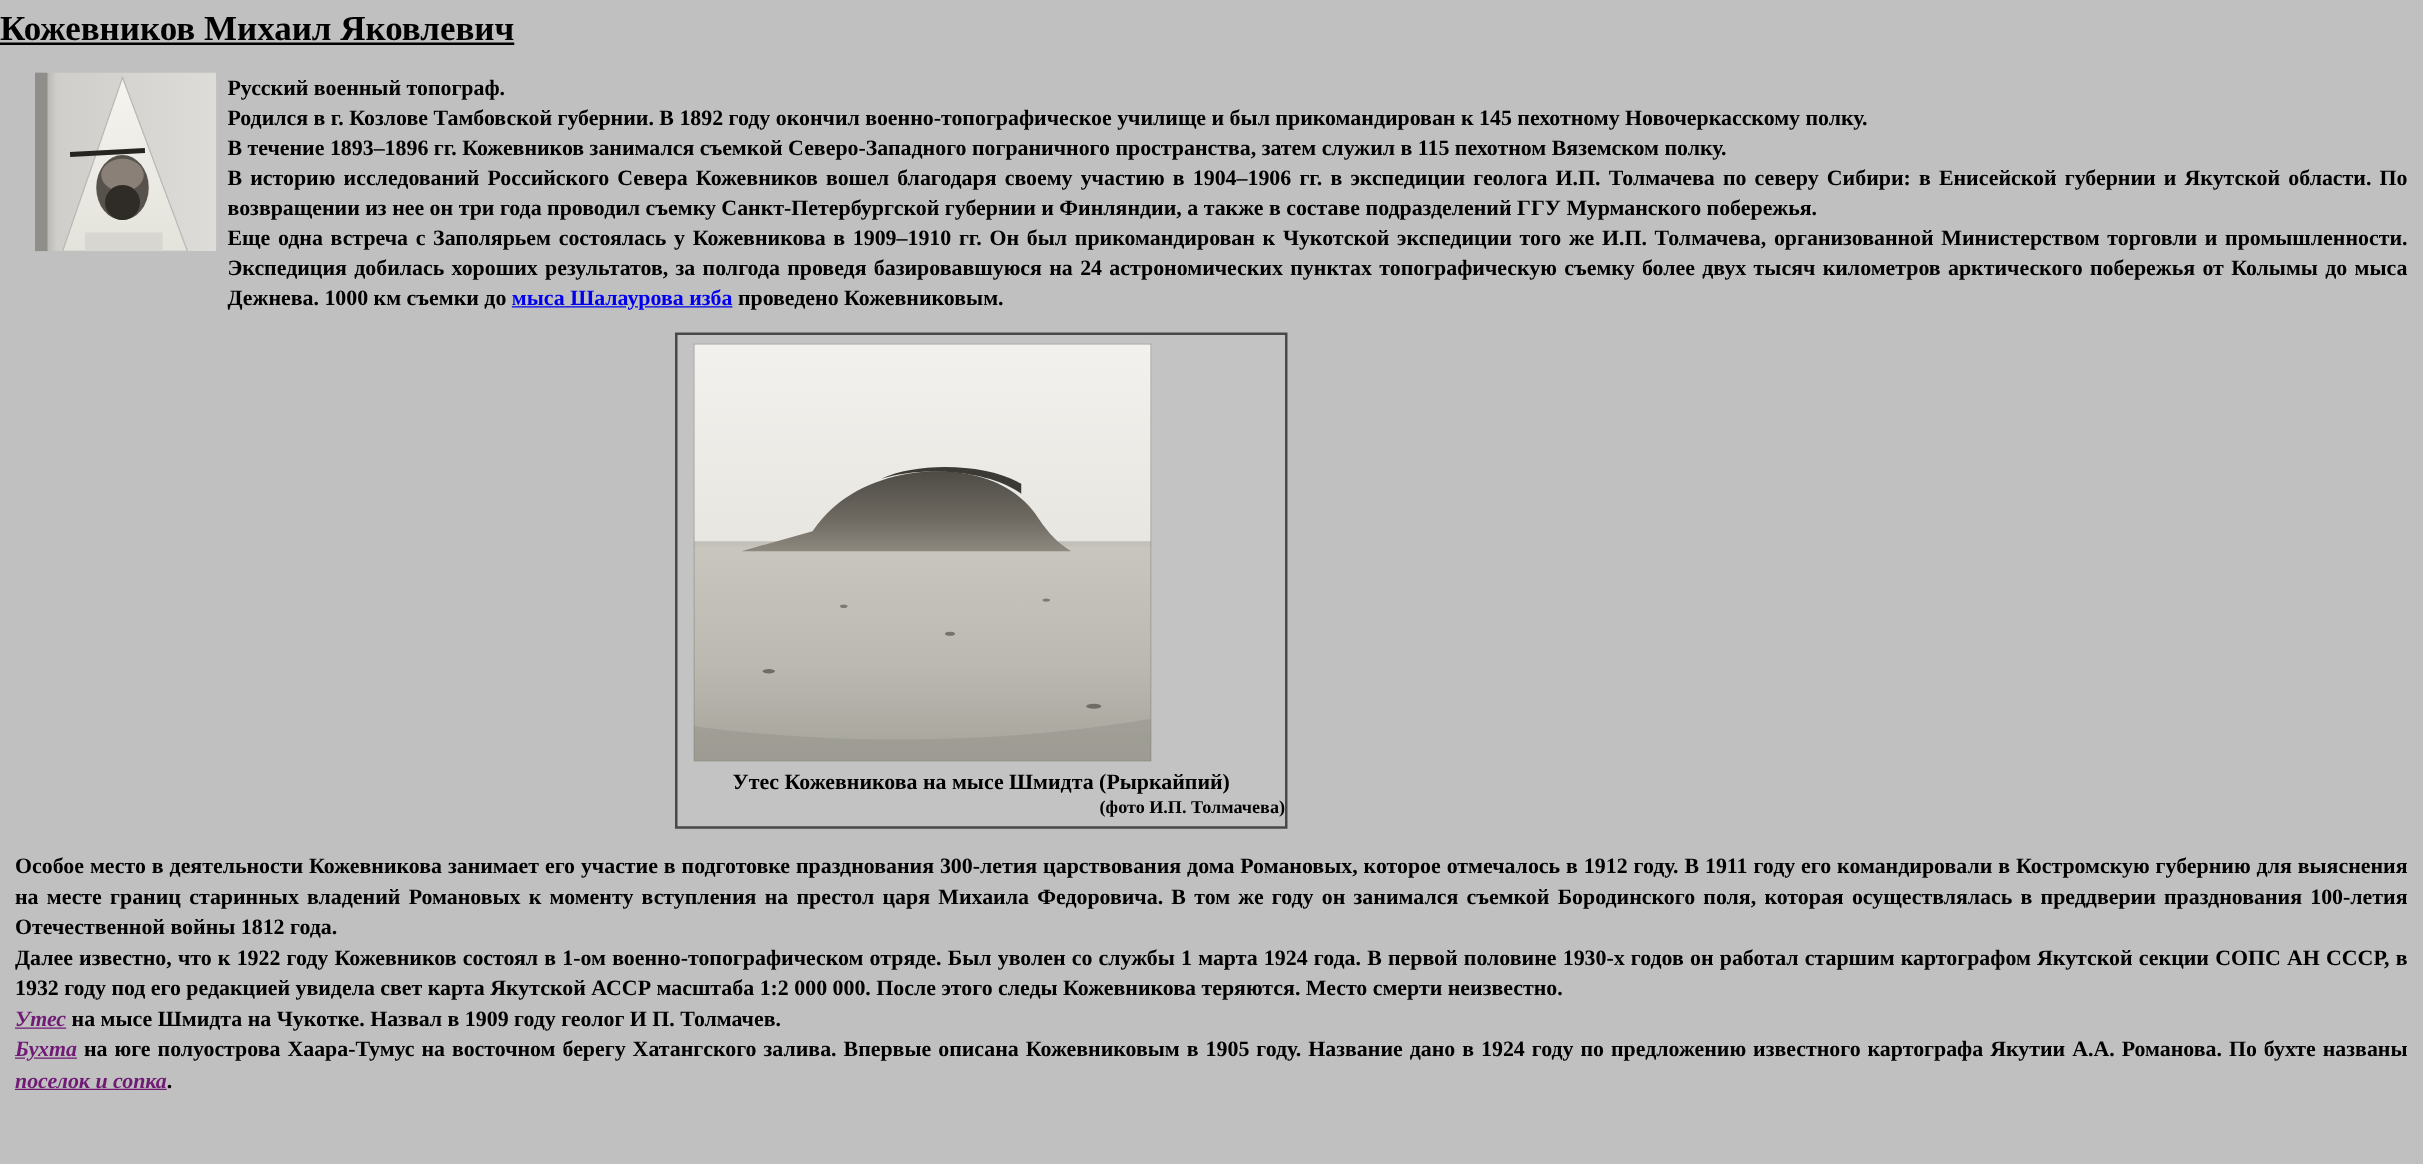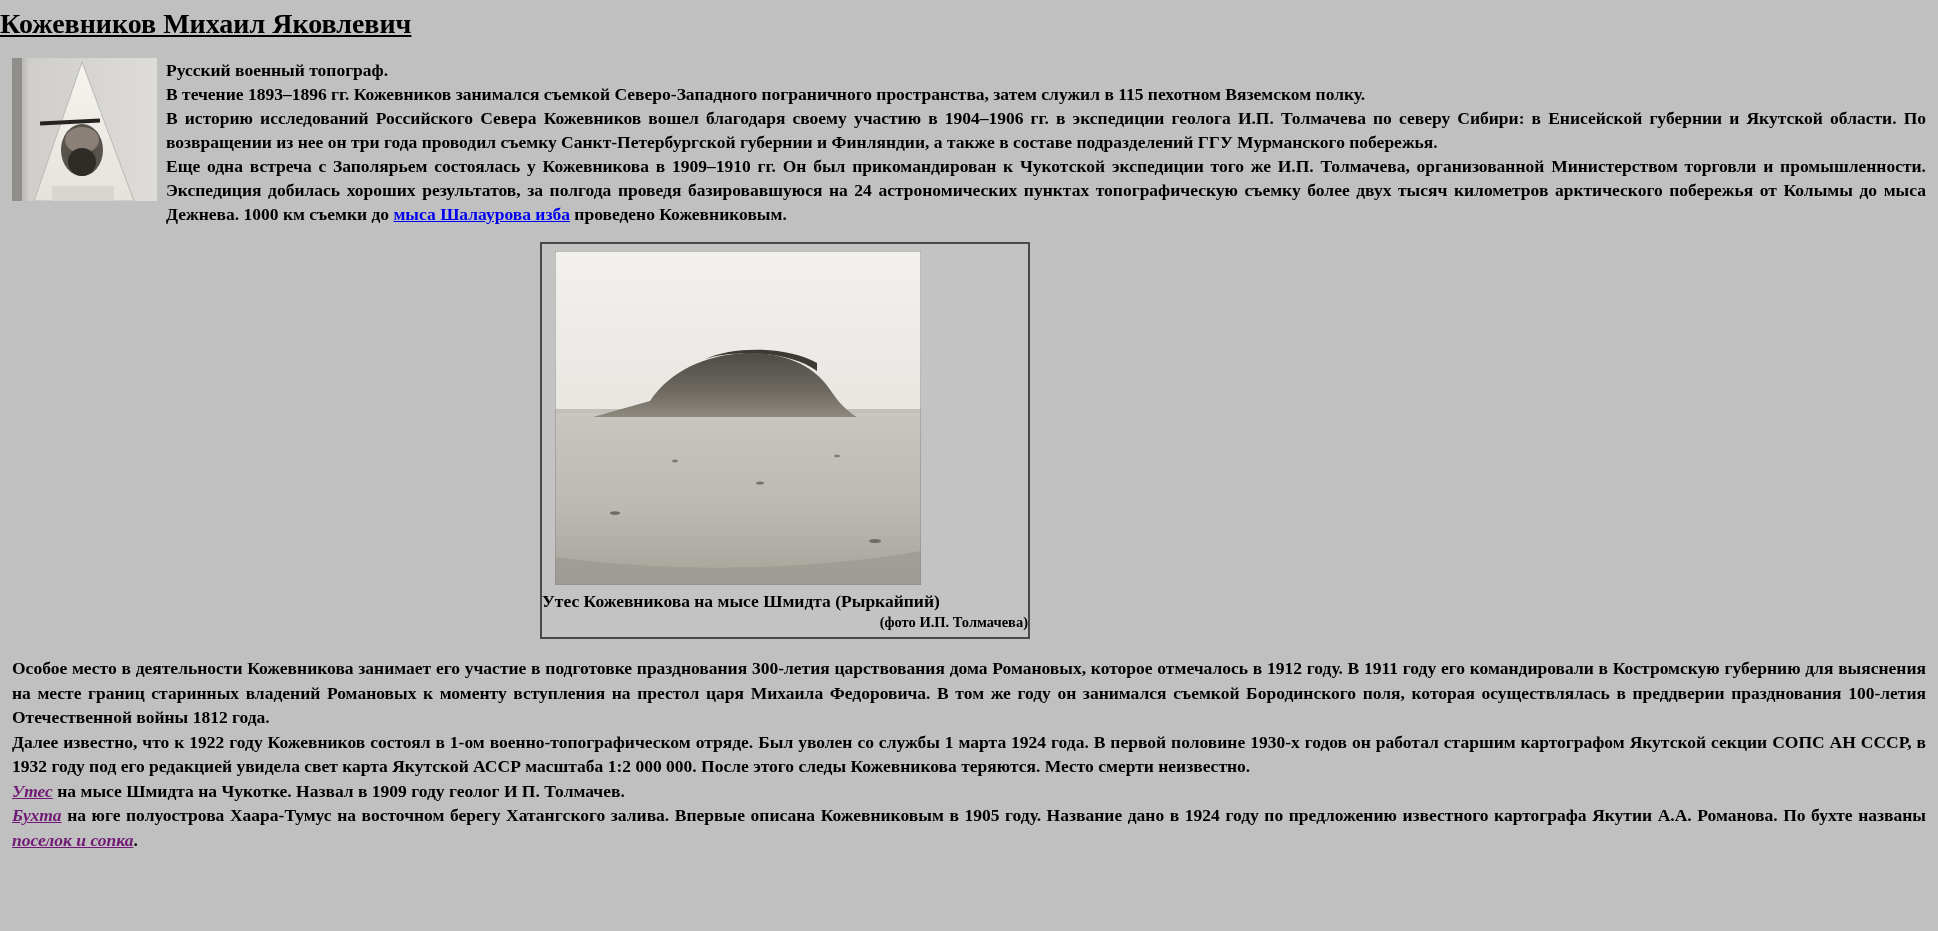--- a/index.html
+++ b/index.html
@@ -18,21 +18,21 @@
   .page-title {
     padding-top: 10px;
     text-align: left;
     font-size: 28px;
     line-height: 28px;
     text-decoration: underline;
   }
   .top-section {
     display: flex;
     align-items: flex-start;
-    margin: 20px 12px 0 12px;
+    margin: 20px 12px 0 28px;
     gap: 9px;
   }
   .portrait-box {
     flex: 0 0 145px;
     width: 145px;
     height: 143px;
   }
   .portrait-box svg { display: block; }
   .bio-text {
     flex: 1 1 auto;
@@ -55,20 +55,21 @@
     background: #c3c3c3;
   }
   .figure-photo {
     display: block;
     margin-left: 13px;
     width: 366px;
     height: 334px;
   }
   .figure-caption-1 {
     margin-top: 5px;
+    text-align: center;
     font-size: 17.5px;
     line-height: 23px;
   }
   .figure-caption-2 {
     text-align: right;
     font-size: 14.5px;
     line-height: 19px;
   }
   .history-text {
     margin: 17px 12px 2px 12px;
@@ -103,20 +104,21 @@
       <polygon points="70,4 122,143 22,143" fill="url(#hood)" stroke="#b9b8b2" stroke-width="1"></polygon>
       <ellipse cx="70" cy="92" rx="21" ry="26" fill="#57524b"></ellipse>
       <ellipse cx="70" cy="82" rx="17" ry="13" fill="#8a8078"></ellipse>
       <ellipse cx="70" cy="104" rx="14" ry="14" fill="#2f2b27"></ellipse>
       <rect x="28" y="62" width="60" height="4" fill="#262420" transform="rotate(-3 58 64)"></rect>
       <rect x="40" y="128" width="62" height="15" fill="#d7d6d0"></rect>
     </svg>
   </div>
   <div class="bio-text">
     <p><span>Русский военный топограф.</span></p>
+    <p><span>Родился в г. Козлове Тамбовской губернии. В 1892 году окончил военно-топографическое училище и был прикомандирован к 145 пехотному Новочеркасскому полку.</span></p>
     <p><span>В течение 1893–1896 гг. Кожевников занимался съемкой Северо-Западного пограничного пространства, затем служил в 115 пехотном Вяземском полку.</span></p>
     <p><span>В историю исследований Российского Севера Кожевников вошел благодаря своему участию в 1904–1906 гг. в экспедиции геолога И.П. Толмачева по северу Сибири: в Енисейской губернии и Якутской области. По возвращении из нее он три года проводил съемку Санкт-Петербургской губернии и Финляндии, а также в составе подразделений ГГУ Мурманского побережья.</span></p>
     <p><span>Еще одна встреча с Заполярьем состоялась у Кожевникова в 1909–1910 гг. Он был прикомандирован к Чукотской экспедиции того же И.П. Толмачева, организованной Министерством торговли и промышленности. Экспедиция добилась хороших результатов, за полгода проведя базировавшуюся на 24 астрономических пунктах топографическую съемку более двух тысяч километров арктического побережья от Колымы до мыса Дежнева. 1000 км съемки до </span><a href="#" class="link-blue">мыса Шалаурова изба</a><span> проведено Кожевниковым.</span></p>
   </div>
 </div>
 
 <div class="figure-frame">
   <svg class="figure-photo" viewBox="0 0 366 334">
     <defs>
       <linearGradient id="sky" x1="0" y1="0" x2="0" y2="1">

